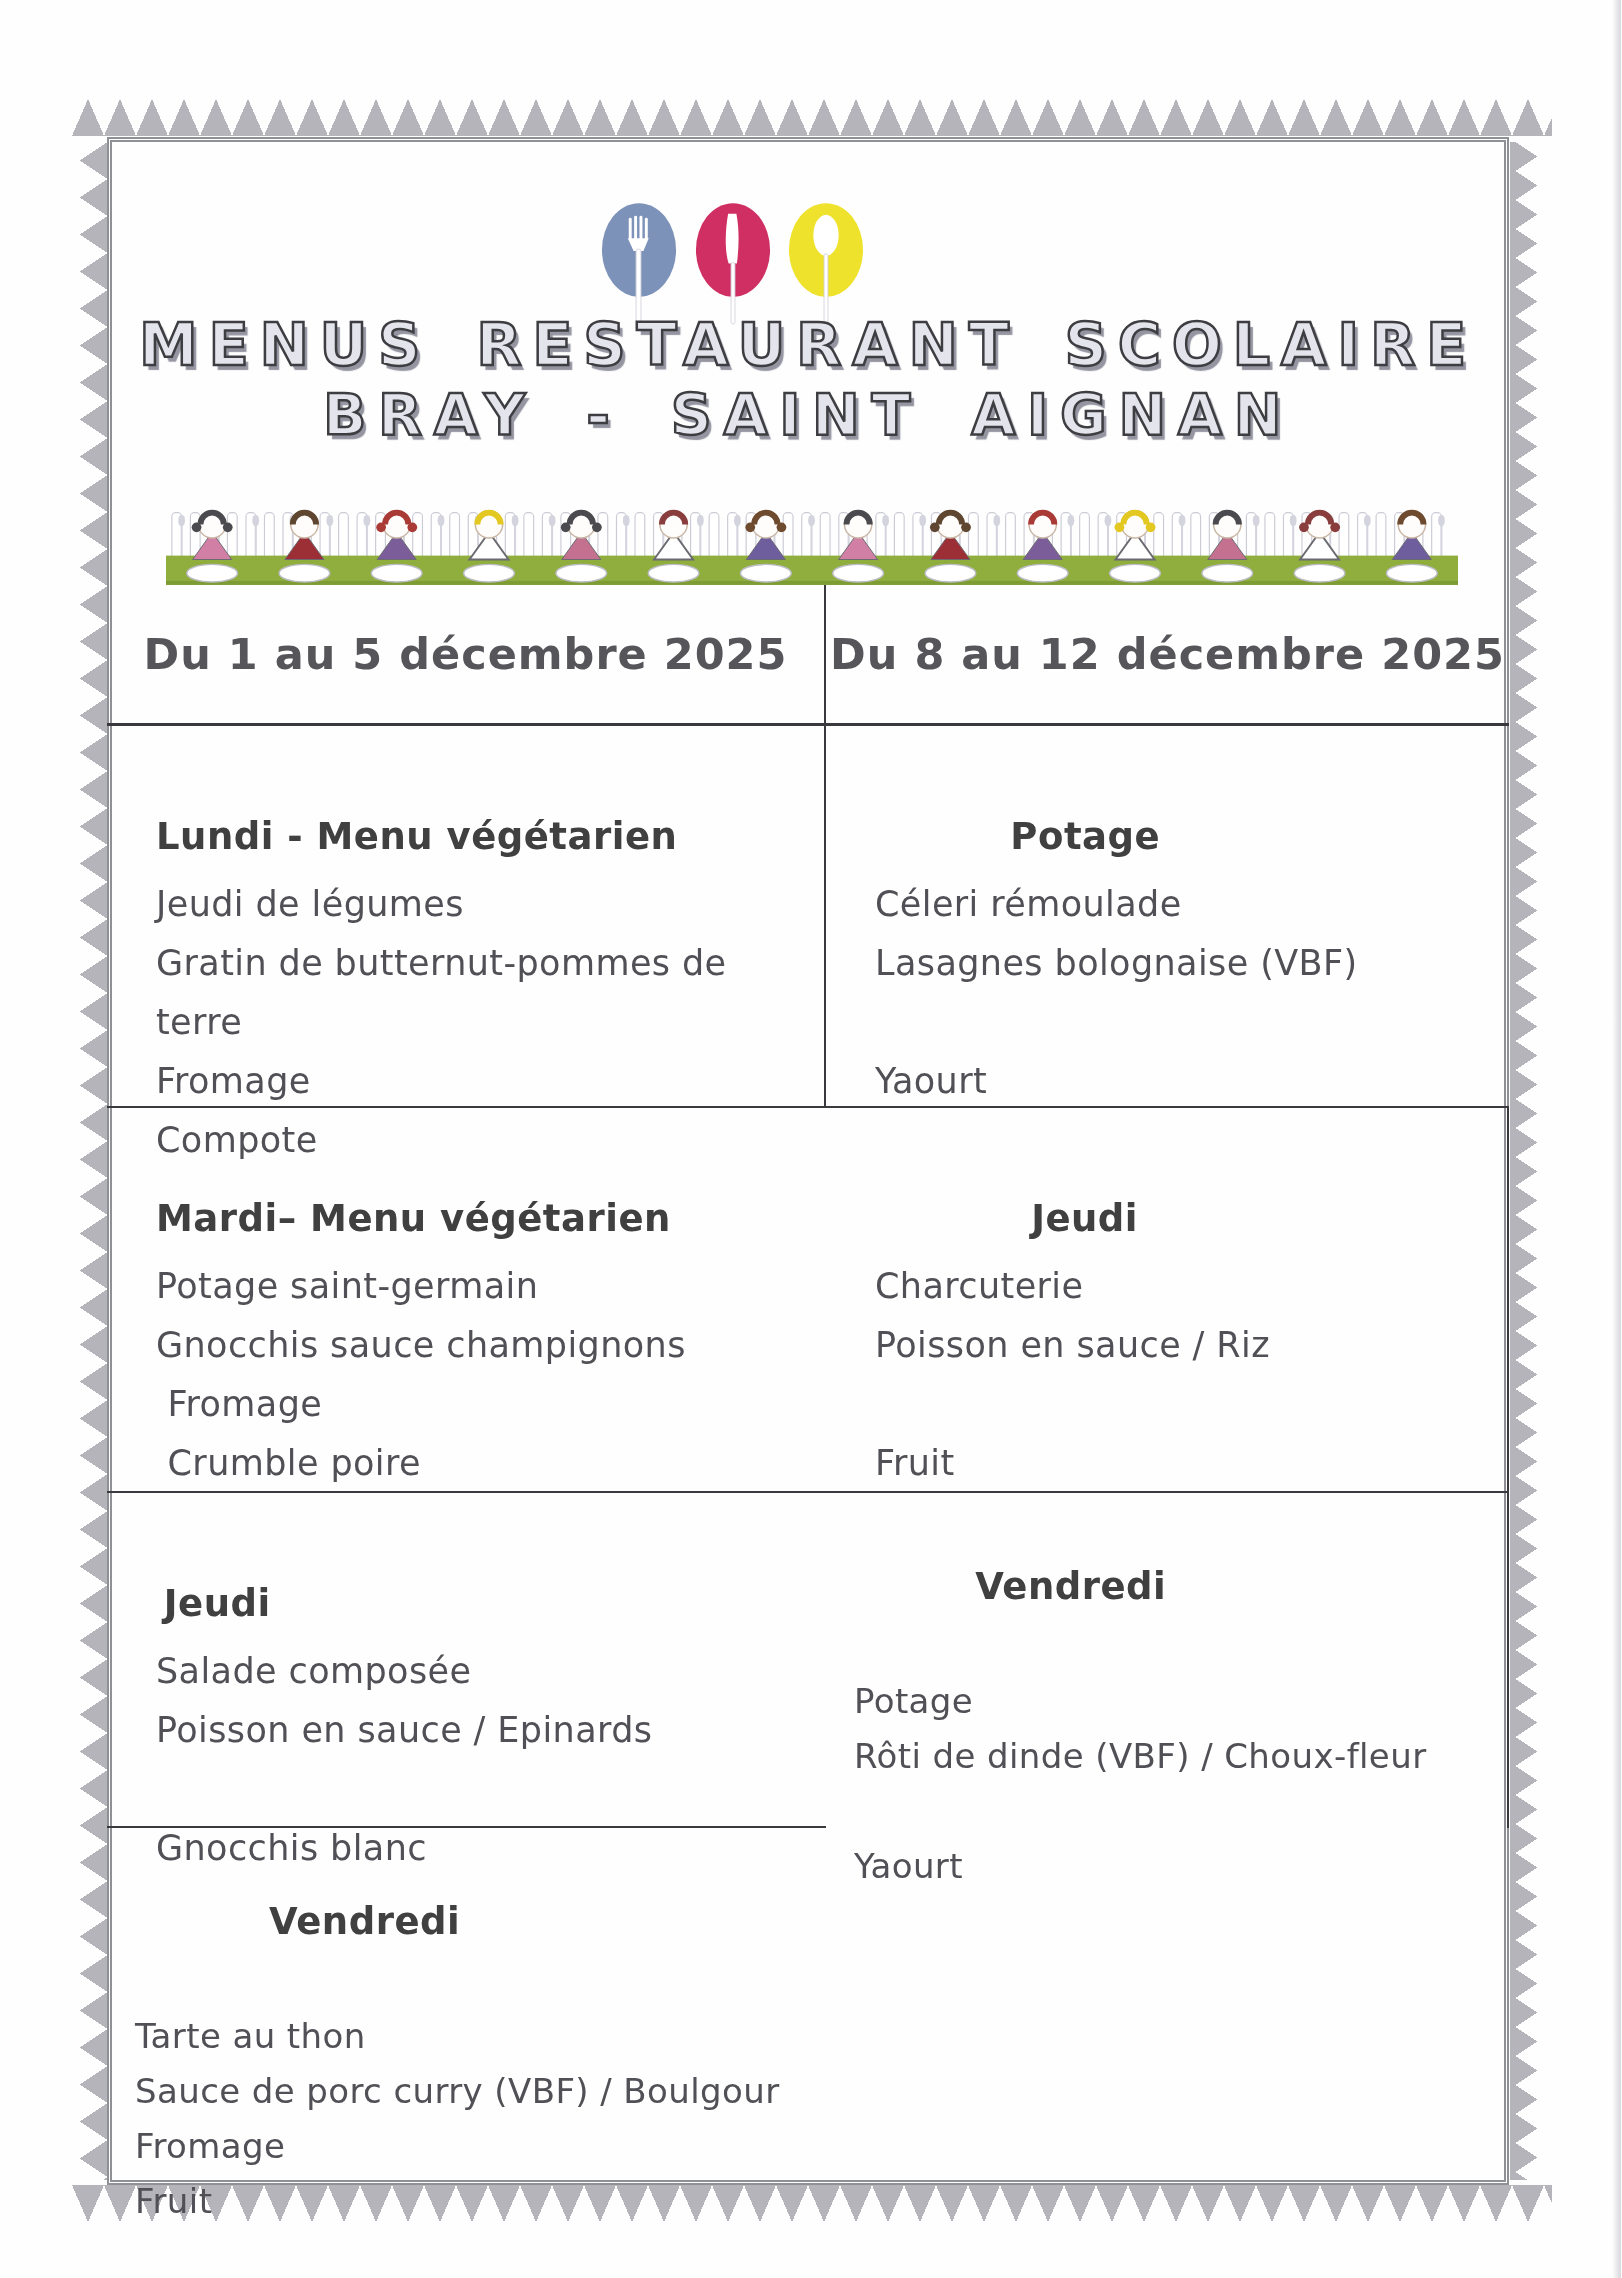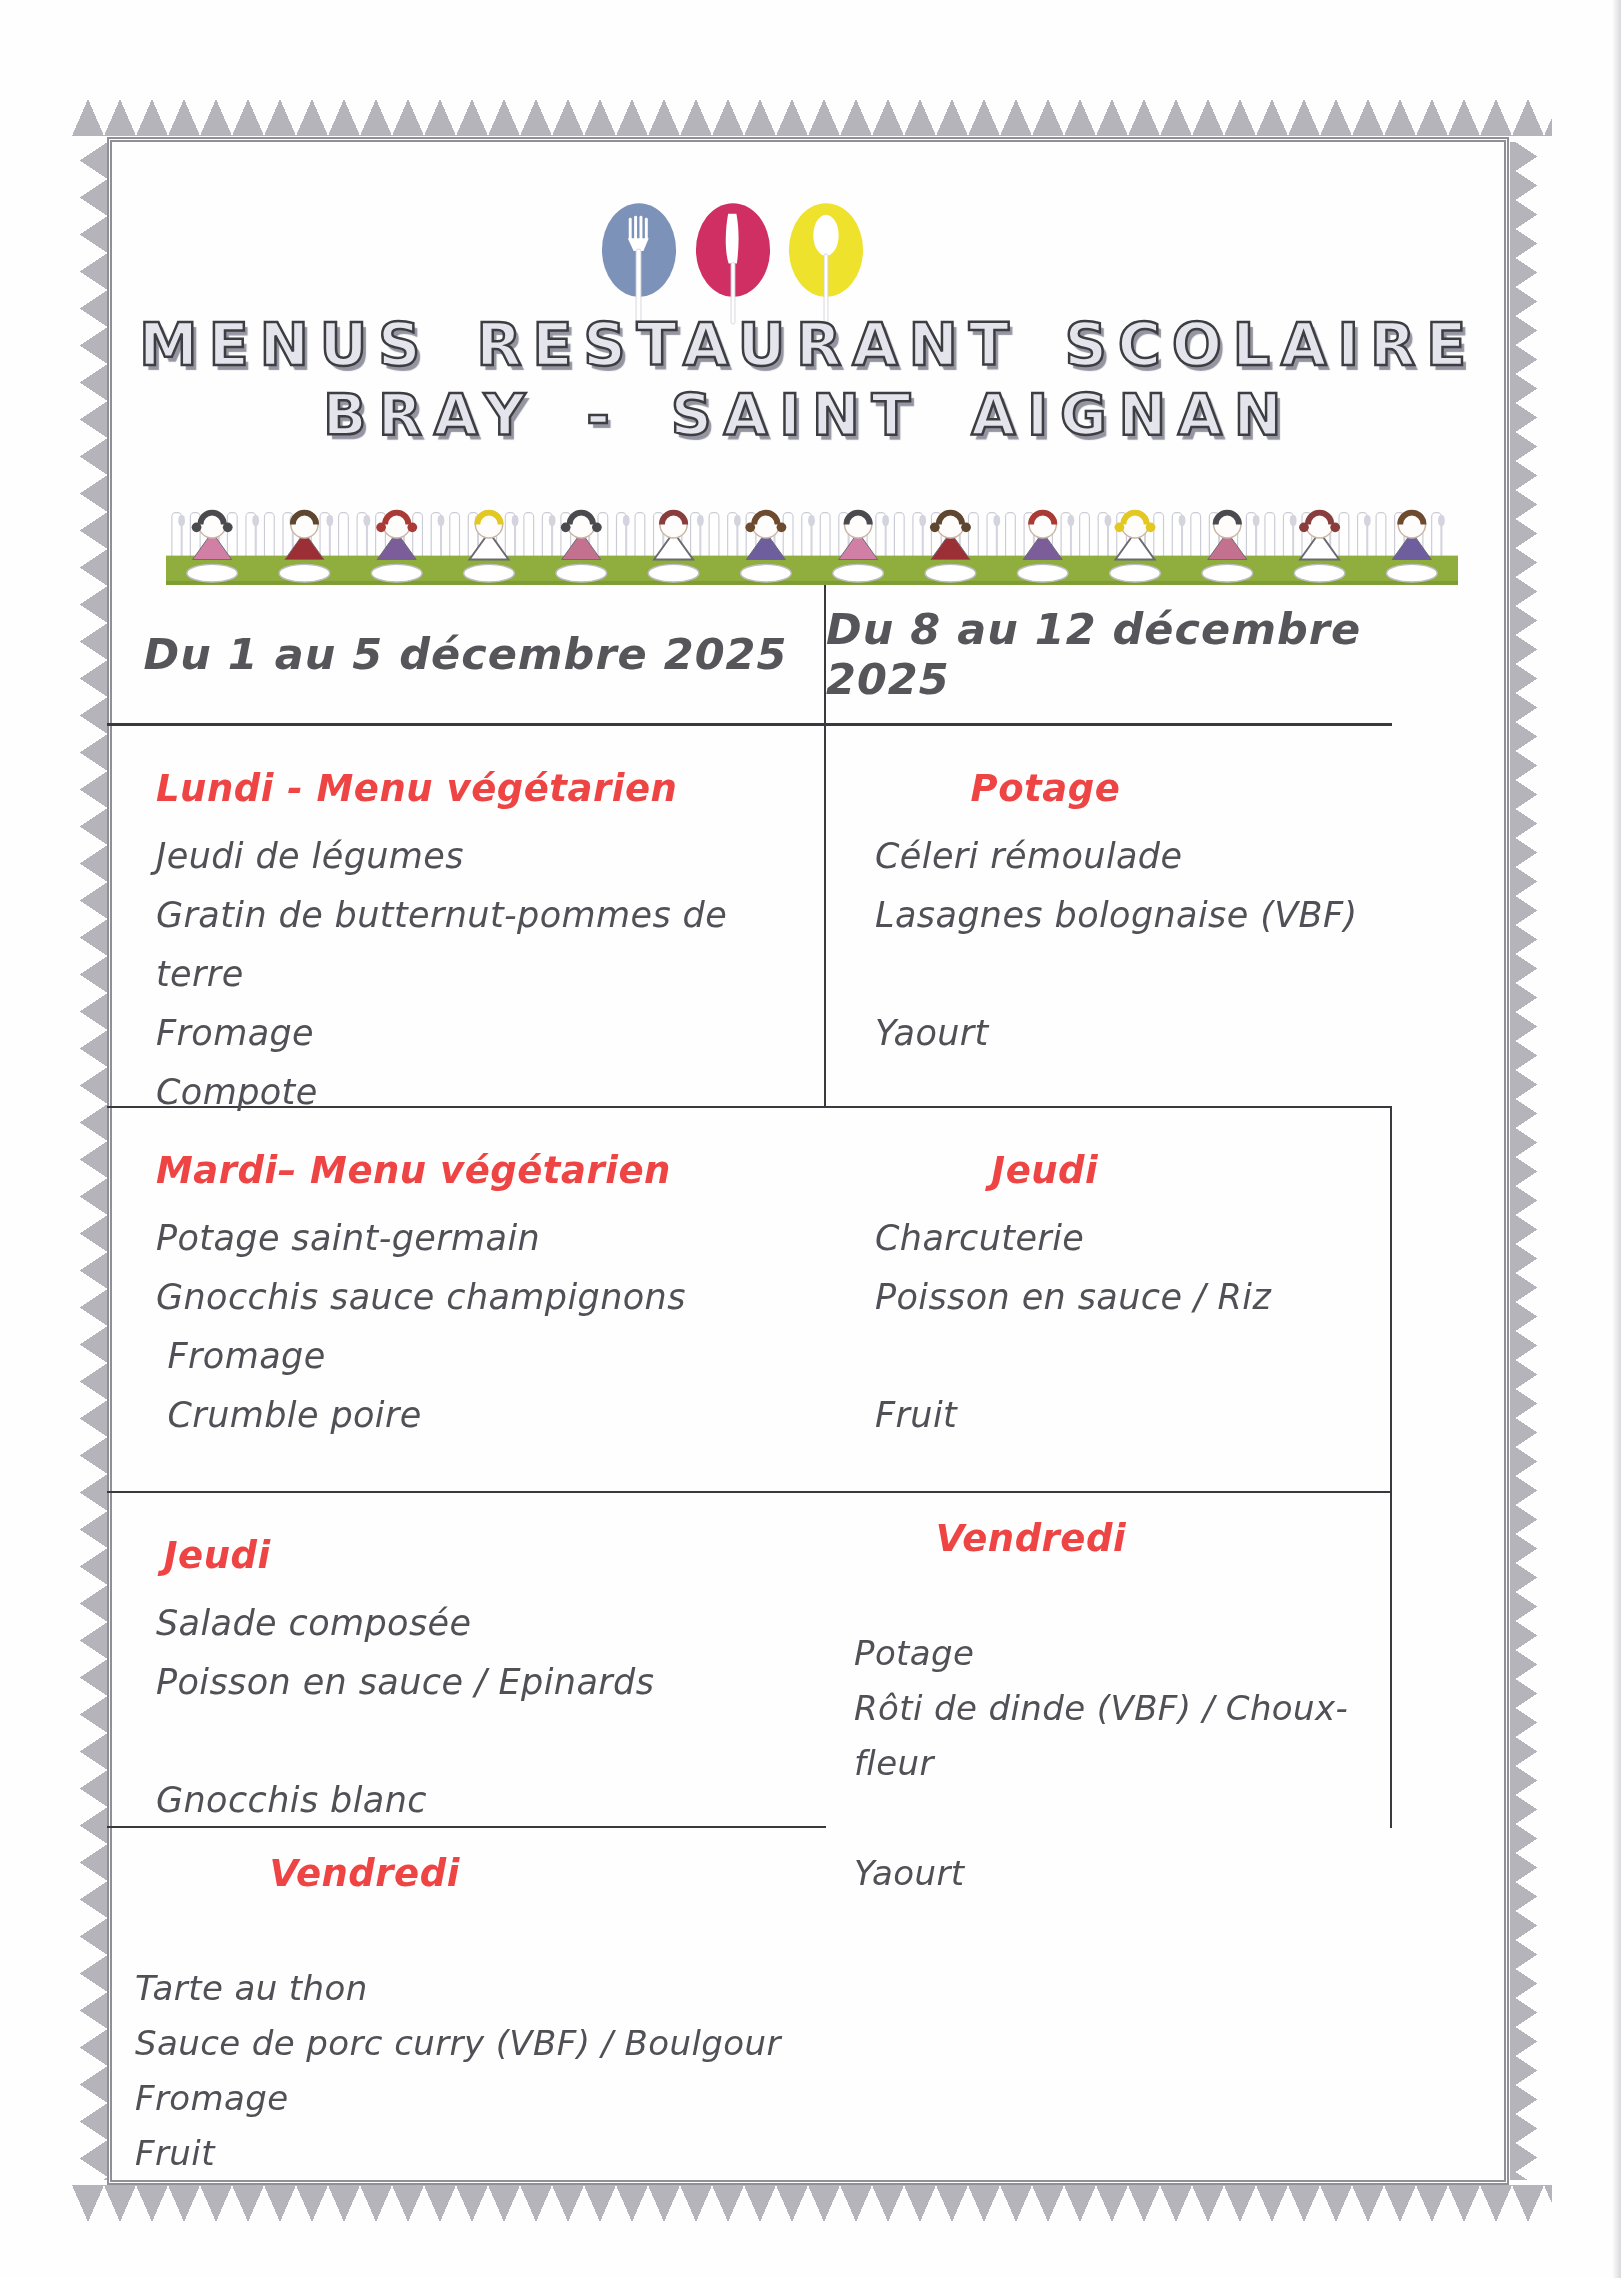--- a/index.html
+++ b/index.html
@@ -42,38 +42,38 @@
     position:absolute;left:107px;width:1402px;text-align:center;
     font-weight:800;color:#e4e4ec;
     -webkit-text-stroke:2.5px #3d3d42;
     text-shadow:3.9px 4.9px 1px rgba(130,130,146,.85);
   }
   .title-1{top:310px;font-size:59px;letter-spacing:10.7px;word-spacing:13.7px;}
   .title-2{top:382px;font-size:57px;letter-spacing:11.7px;word-spacing:17.6px;}
   .banner{position:absolute;left:166px;top:495px;width:1292px;height:90px;}
   
   .menu-table{
-    position:absolute;left:107px;top:585px;width:1285px;height:1592px;
+    position:absolute;left:107px;top:585px;width:1402px;height:1592px;
     display:grid;grid-template-columns:719px 1fr;
     grid-template-rows:141px 382px 385px 335px 1fr;
-    font-style:italic;
   }
   .cell{box-sizing:border-box;}
   .cell.colL{border-right:2.9px solid #3a3a3e;}
   .rowline{border-bottom:2.9px solid #3a3a3e;}
   .headline{border-bottom:3.9px solid #3a3a3e;}
   .cell.weekhead{
     display:flex;align-items:center;justify-content:center;
     font-size:43px;font-weight:bold;color:#55555a;letter-spacing:1px;
   }
   .cell.day{padding:33px 15.6px 0 49px;}
   .day-heading{
-    width:68%;text-align:center;font-size:37px;font-weight:bold;color:#ef4444;
+    width:68%;text-align:center;font-size:37px;font-weight:bold;color:#404040;
     height:60px;line-height:60px;margin-bottom:7.8px;letter-spacing:0.5px;
     white-space:nowrap;
+    margin-top:48px;
   }
   .day-heading.head-left{width:auto;text-align:left;padding-left:7.8px;}
   .day-items .menu-line{
     font-size:35px;line-height:59px;color:#505056;letter-spacing:0.4px;white-space:pre-wrap;
   }
   .cell.day.tight{padding-top:17.6px;padding-left:28px;}
   .tight .day-heading{height:55px;line-height:55px;margin-bottom:5.9px;}
   .tight .day-items .menu-line{line-height:55px;font-size:34px;}
 </style>
 </head>

